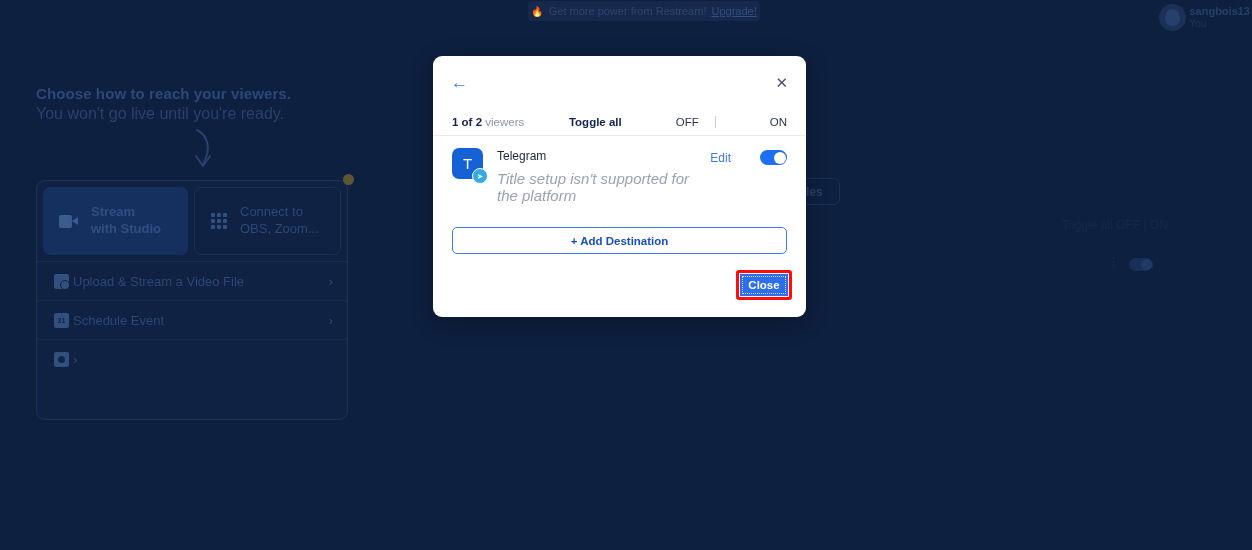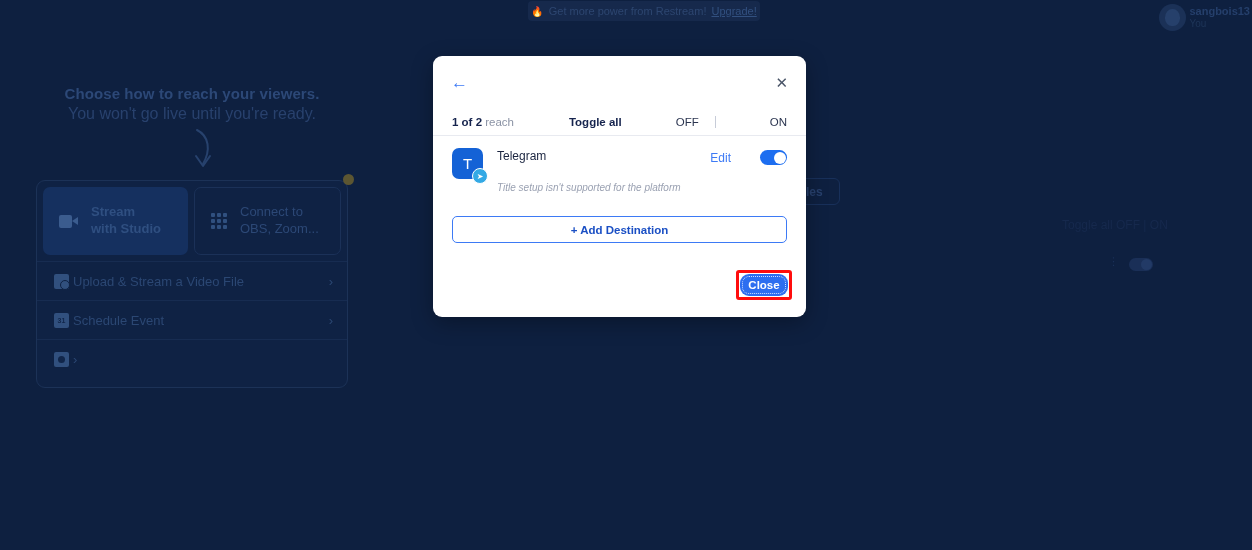--- a/index.html
+++ b/index.html
@@ -64,41 +64,40 @@
     font-size: 11px; font-weight: bold; color: #253f6b;
     white-space: nowrap;
   }
   #user-sub { font-size: 10px; color: #1e3558; }
 
   
   #left-headings {
     position: absolute;
     left: 36px; top: 85px;
     width: 312px;
-    text-align: center;
   }
   #left-title {
     font-size: 15px; font-weight: bold;
     color: #2c4877; letter-spacing: .1px;
   }
   #left-sub {
     font-size: 16px; color: #28416d; margin-top: 3px;
   }
 
   #curve-arrow {
     position: absolute;
     left: 183px; top: 128px;
     width: 40px; height: 42px;
     opacity: .85;
   }
 
   #launch-panel {
     position: absolute;
     left: 36px; top: 180px;
-    width: 312px; height: 208px;
+    width: 312px; height: 240px;
     border: 1px solid #1c3257;
     border-radius: 9px;
     background: #0f2244;
     overflow: hidden;
   }
   #panel-corner-dot {
     position: absolute;
     left: 343px; top: 174px;
     width: 11px; height: 11px;
     border-radius: 50%;
@@ -273,21 +272,21 @@
     right: -5px; bottom: -5px;
     width: 16px; height: 16px;
     border-radius: 50%;
     background: #33a9e5;
     border: 1.5px solid #fff;
     display: flex; align-items: center; justify-content: center;
     color: #fff; font-size: 8px;
   }
   .dest-info { flex: 1; padding-top: 1px; }
   #dest-name { font-size: 12px; color: #1b2540; }
-  #dest-note { font-size: 10px; color: #9aa1b2; font-style: italic; margin-top: 19px; }
+  #dest-note { font-size: 15px; color: #9aa1b2; font-style: italic; margin-top: 7px; }
   #edit-link { font-size: 12px; color: #3d7af5; cursor: pointer; padding-top: 3px; }
   #dest-toggle {
     width: 27px; height: 15px; border-radius: 8px;
     background: #1d6ef0; position: relative;
     margin-left: 15px; margin-top: 2px; flex: none;
     cursor: pointer;
   }
   #dest-toggle::after {
     content: ""; position: absolute;
     right: 1.5px; top: 1.5px;
@@ -315,21 +314,21 @@
     border: 3px solid #ff0d0d;
     border-radius: 3px;
     padding: 1px;
   }
   #close-btn {
     display: block;
     width: 48px; height: 22px;
     background: #2d6ef0;
     color: #fff;
     border: none;
-    border-radius: 9px;
+    border-radius: 0;
     font-size: 11.5px;
     font-weight: bold;
     font-family: "Liberation Sans", sans-serif;
     cursor: pointer;
     outline: 1px dotted #cfe0ff;
     outline-offset: -3px;
   }
 </style>
 </head>
 <body>
@@ -410,21 +409,21 @@
 
 <div id="modal">
 
   <div id="modal-header">
     <div id="back-arrow">←</div>
     <div id="close-x">✕</div>
   </div>
 
   <div id="status-row">
     <div id="status-left">
-      <b>1 of 2</b><span> reach</span>
+      <b>1 of 2</b><span> viewers</span>
     </div>
     <div id="status-right">
       <span id="toggle-all-label">Toggle all</span>
       <span class="tg-opt">OFF</span>
       <span class="tg-divider"></span>
       <span class="tg-opt">ON</span>
     </div>
   </div>
 
   <div id="dest-list">

